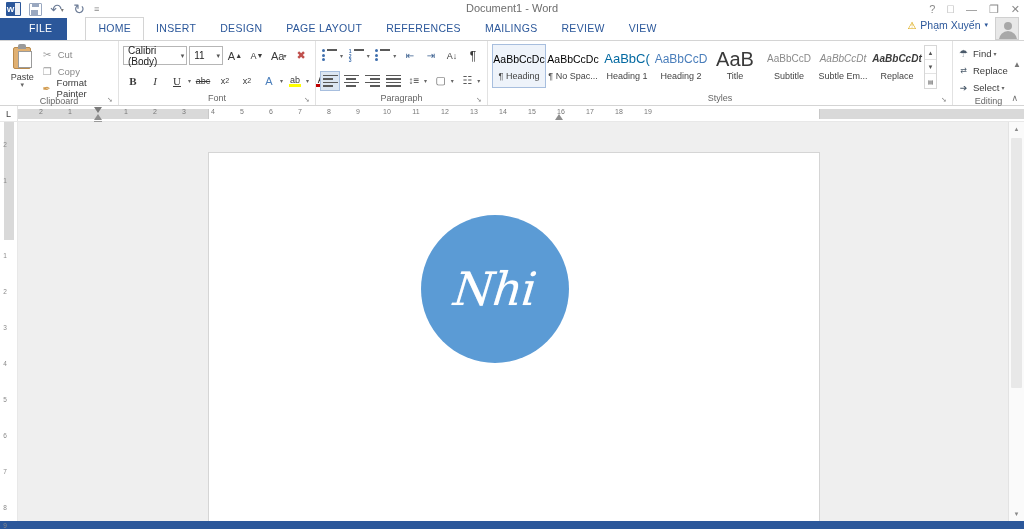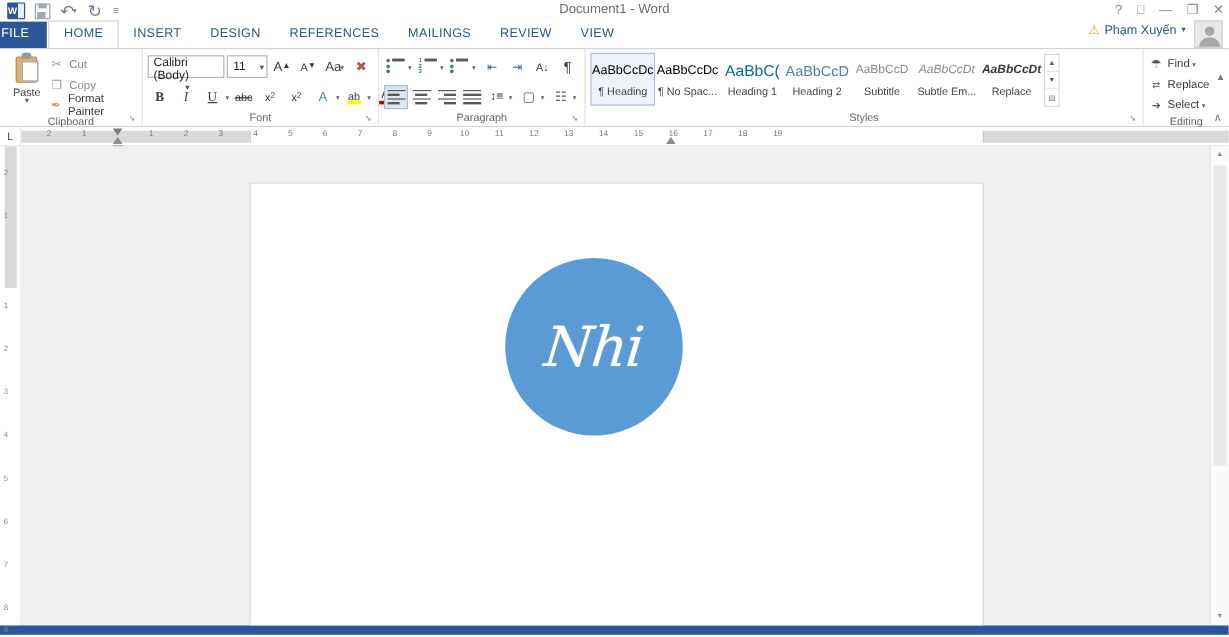--- a/index.html
+++ b/index.html
@@ -99,22 +99,22 @@
     font-size: 10.5px;
     color: #2B579A;
     padding: 4px 12px 5px 12px;
     letter-spacing: .3px;
     line-height: 13px;
     white-space: nowrap;
   }
   .tab.file {
     background: #2B579A;
     color: #ffffff;
-    padding: 4px 15px 5px 1px;
-    margin-right: 1px;
+    padding: 4px 15px 5px 29px;
+    margin-right: 18px;
   }
   .tab.active {
     color: #2B579A;
     background: #fff;
     border-left: 1px solid #d4d4d4;
     border-right: 1px solid #d4d4d4;
     border-top: 1px solid #d4d4d4;
   }
   .account {
     position: absolute;
@@ -207,21 +207,21 @@
   
   .fontgrp { width: 197px; }
   .frow { display:flex; align-items:center; gap:2px; height:21px; }
   .frow.r1 { margin-top:2px; }
   .frow.r2 { margin-top:4px; }
   .combo {
     height:19px; border:1px solid #b6b6b6; background:#fff;
     display:flex; align-items:center; justify-content:space-between;
     font-size:10px; color:#222; padding:0 2px 0 4px;
   }
-  .combo.fontname { width: 78px; flex-direction: column; }
+  .combo.fontname { width: 78px; }
   .combo.fontsize { width: 40px; }
   .combo .cc { font-size:7px; color:#555; }
   .ribbtn {
     height:20px; min-width:20px;
     display:flex;align-items:center;justify-content:center;
     font-size:11px; color:#3a3a3a; padding:0 2px;
   }
   .ribbtn.sm { font-size:9px; }
   .ribbtn .sup { font-size:7px; vertical-align:super;}
   .ribbtn .sub { font-size:7px; vertical-align:sub;}
@@ -435,20 +435,21 @@
     <div>❐</div>
     <div>✕</div>
   </div>
 </div>
 
 <div class="tabsrow">
   <div class="tab file">FILE</div>
   <div class="tab active">HOME</div>
   <div class="tab">INSERT</div>
   <div class="tab">DESIGN</div>
+  <div class="tab">PAGE LAYOUT</div>
   <div class="tab">REFERENCES</div>
   <div class="tab">MAILINGS</div>
   <div class="tab">REVIEW</div>
   <div class="tab">VIEW</div>
 
   <div class="account">
     <span class="warn-icon">⚠</span>
     <span>Phạm Xuyến</span>
     <span class="acct-caret">▾</span>
   </div>
@@ -655,20 +656,24 @@
           <span class="sp">AaBbCcDc</span>
           <span class="sl">¶ No Spac...</span>
         </div>
         <div class="stylebox">
           <span class="sp h1">AaBbC(</span>
           <span class="sl">Heading 1</span>
         </div>
         <div class="stylebox">
           <span class="sp h2">AaBbCcD</span>
           <span class="sl">Heading 2</span>
+        </div>
+        <div class="stylebox">
+          <span class="sp title">AaB</span>
+          <span class="sl">Title</span>
         </div>
         <div class="stylebox">
           <span class="sp subtitle">AaBbCcD</span>
           <span class="sl">Subtitle</span>
         </div>
         <div class="stylebox">
           <span class="sp subem">AaBbCcDt</span>
           <span class="sl">Subtle Em...</span>
         </div>
         <div class="stylebox">

